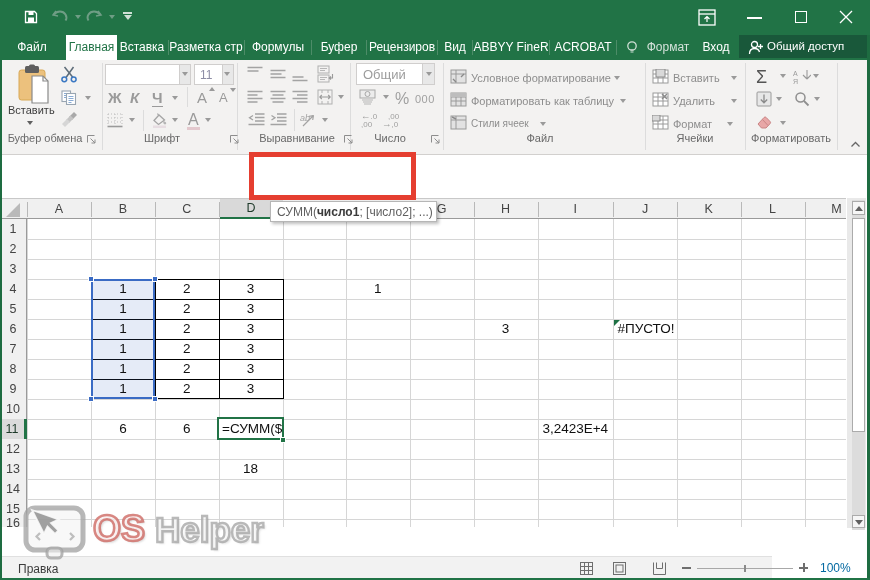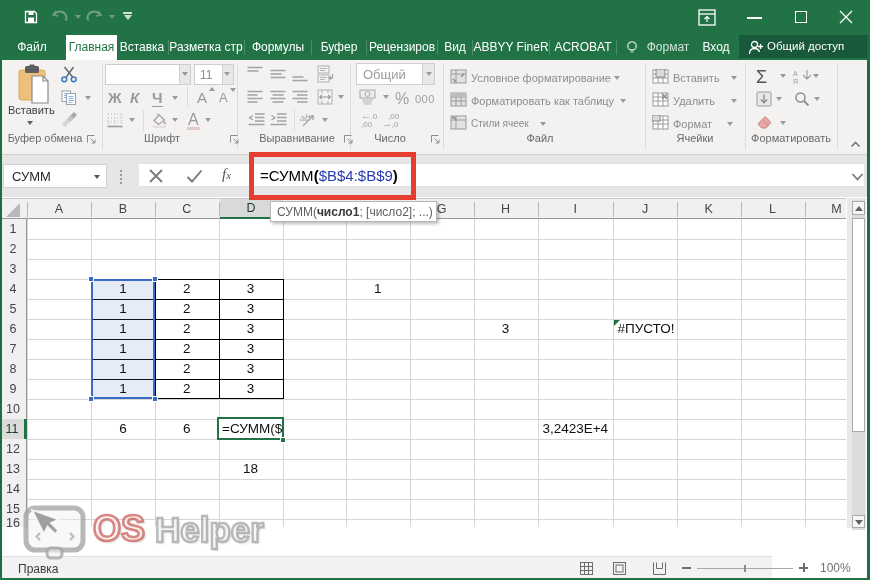--- a/index.html
+++ b/index.html
@@ -329,40 +329,20 @@
     <div class="darr" style="left:814px;top:37px"></div>
     <svg class="abs" style="left:755px;top:55px" width="19" height="14" viewBox="0 0 19 14">
       <path d="M3 9 L9 2.5 a1.5 1.5 0 0 1 2.2 0 L15 6.5 a1.5 1.5 0 0 1 0 2.2 L11 13 L6.5 13 z" fill="#e8a7a7" stroke="#c98585" stroke-width="1"></path>
       <path d="M7.5 4.5 L13 10.5" stroke="#c98585" stroke-width="1"></path>
     </svg>
     <div class="darr" style="left:780px;top:61px"></div>
     <div class="glabel" style="left:746px;width:90px;">Форматировать</div>
     <svg class="abs" style="left:850px;top:80px" width="11" height="8" viewBox="0 0 11 8">
         <path d="M1.5 6.5 L5.5 2.5 L9.5 6.5" fill="none" stroke="#666" stroke-width="1.3"></path>
       </svg>
-  </div>
-  <div class="abs" id="fbar">
-    <div id="namebox">
-        <span style="position:absolute;left:8px;top:4px;font-size:13px;color:#2a2a2a">СУММ</span>
-      <div class="darr" style="left:90px;top:10px;border-top-color:#555"></div>
-    </div>
-    <div class="abs" style="left:120px;top:14px;width:2px;height:16px;background-image:radial-gradient(circle,#999 0.8px,transparent 1px);background-size:2px 4px;"></div>
-    <svg class="abs" style="left:148px;top:13px;z-index:3" width="16" height="16" viewBox="0 0 16 16">
-        <path d="M2 2 L14 14 M14 2 L2 14" stroke="#7a7a7a" stroke-width="1.8"></path>
-      </svg>
-    <svg class="abs" style="left:186px;top:13px;z-index:3" width="17" height="16" viewBox="0 0 17 16">
-        <path d="M1.5 9 L6 13.5 L15.5 2.5" fill="none" stroke="#7a7a7a" stroke-width="1.9"></path>
-      </svg>
-    <div class="abs" style="left:222px;top:11px;font-size:15px;font-style:italic;color:#555;z-index:3;font-family:'Liberation Serif',serif;">f<span style="font-size:11px">x</span></div>
-    <div id="ffield">
-      <div class="abs" style="left:121px;top:3px;font-size:15px;color:#000;white-space:nowrap">=СУММ<b>(</b><span style="color:#2839b0">$B$4:$B$9</span><b>)</b></div>
-      <svg class="abs" style="left:712px;top:8px" width="13" height="10" viewBox="0 0 13 10">
-          <path d="M1.5 2 L6.5 7.5 L11.5 2" fill="none" stroke="#777" stroke-width="1.8"></path>
-        </svg>
-    </div>
   </div>
   <div class="abs" id="sheet">
     <div id="colheads">
         <div class="colhead" style="left:39px;width:40px;">A</div>
         <div class="colhead" style="left:103px;width:40px;">B</div>
         <div class="colhead" style="left:166.75px;width:40px;">C</div>
         <div class="colhead" style="left:219.5px;width:63px;background:#d9d9d9;border-bottom:2.5px solid #217346;color:#1e3a2a;height:19.5px;line-height:18px">D</div>
         <div class="colhead" style="left:294.25px;width:40px;">E</div>
         <div class="colhead" style="left:357.75px;width:40px;">F</div>
         <div class="colhead" style="left:421.5px;width:40px;">G</div>
@@ -531,18 +511,18 @@
       </svg>
     <svg class="abs" style="left:653px;top:5px" width="13" height="13" viewBox="0 0 13 13">
         <path d="M0.5 0.5 v12 h12 v-12" fill="none" stroke="#6e6e6e"></path>
         <path d="M3.5 0.5 v6 h6 v-6" fill="none" stroke="#6e6e6e"></path>
       </svg>
     <div class="abs" style="left:682px;top:10px;width:9px;height:1.5px;background:#6e6e6e"></div>
     <div class="abs" style="left:697px;top:11px;width:96px;height:1px;background:#a8a8a8"></div>
     <div class="abs" style="left:744px;top:8px;width:1.5px;height:7px;background:#8a8a8a"></div>
     <div class="abs" style="left:799px;top:10px;width:9px;height:1.5px;background:#6e6e6e"></div>
     <div class="abs" style="left:803px;top:6px;width:1.5px;height:9px;background:#6e6e6e"></div>
-    <div class="abs" style="left:820px;top:4px;font-size:12px;color:#737373">100%</div>
+    <div class="abs" style="left:820px;top:4px;font-size:12px;color:#0369a1">100%</div>
   </div>
   <div class="abs" id="greenbottom"></div>
   <div class="abs" id="greenright"></div>
   <div class="abs" id="greenleft"></div>
 </div>
 
 </body></html>

